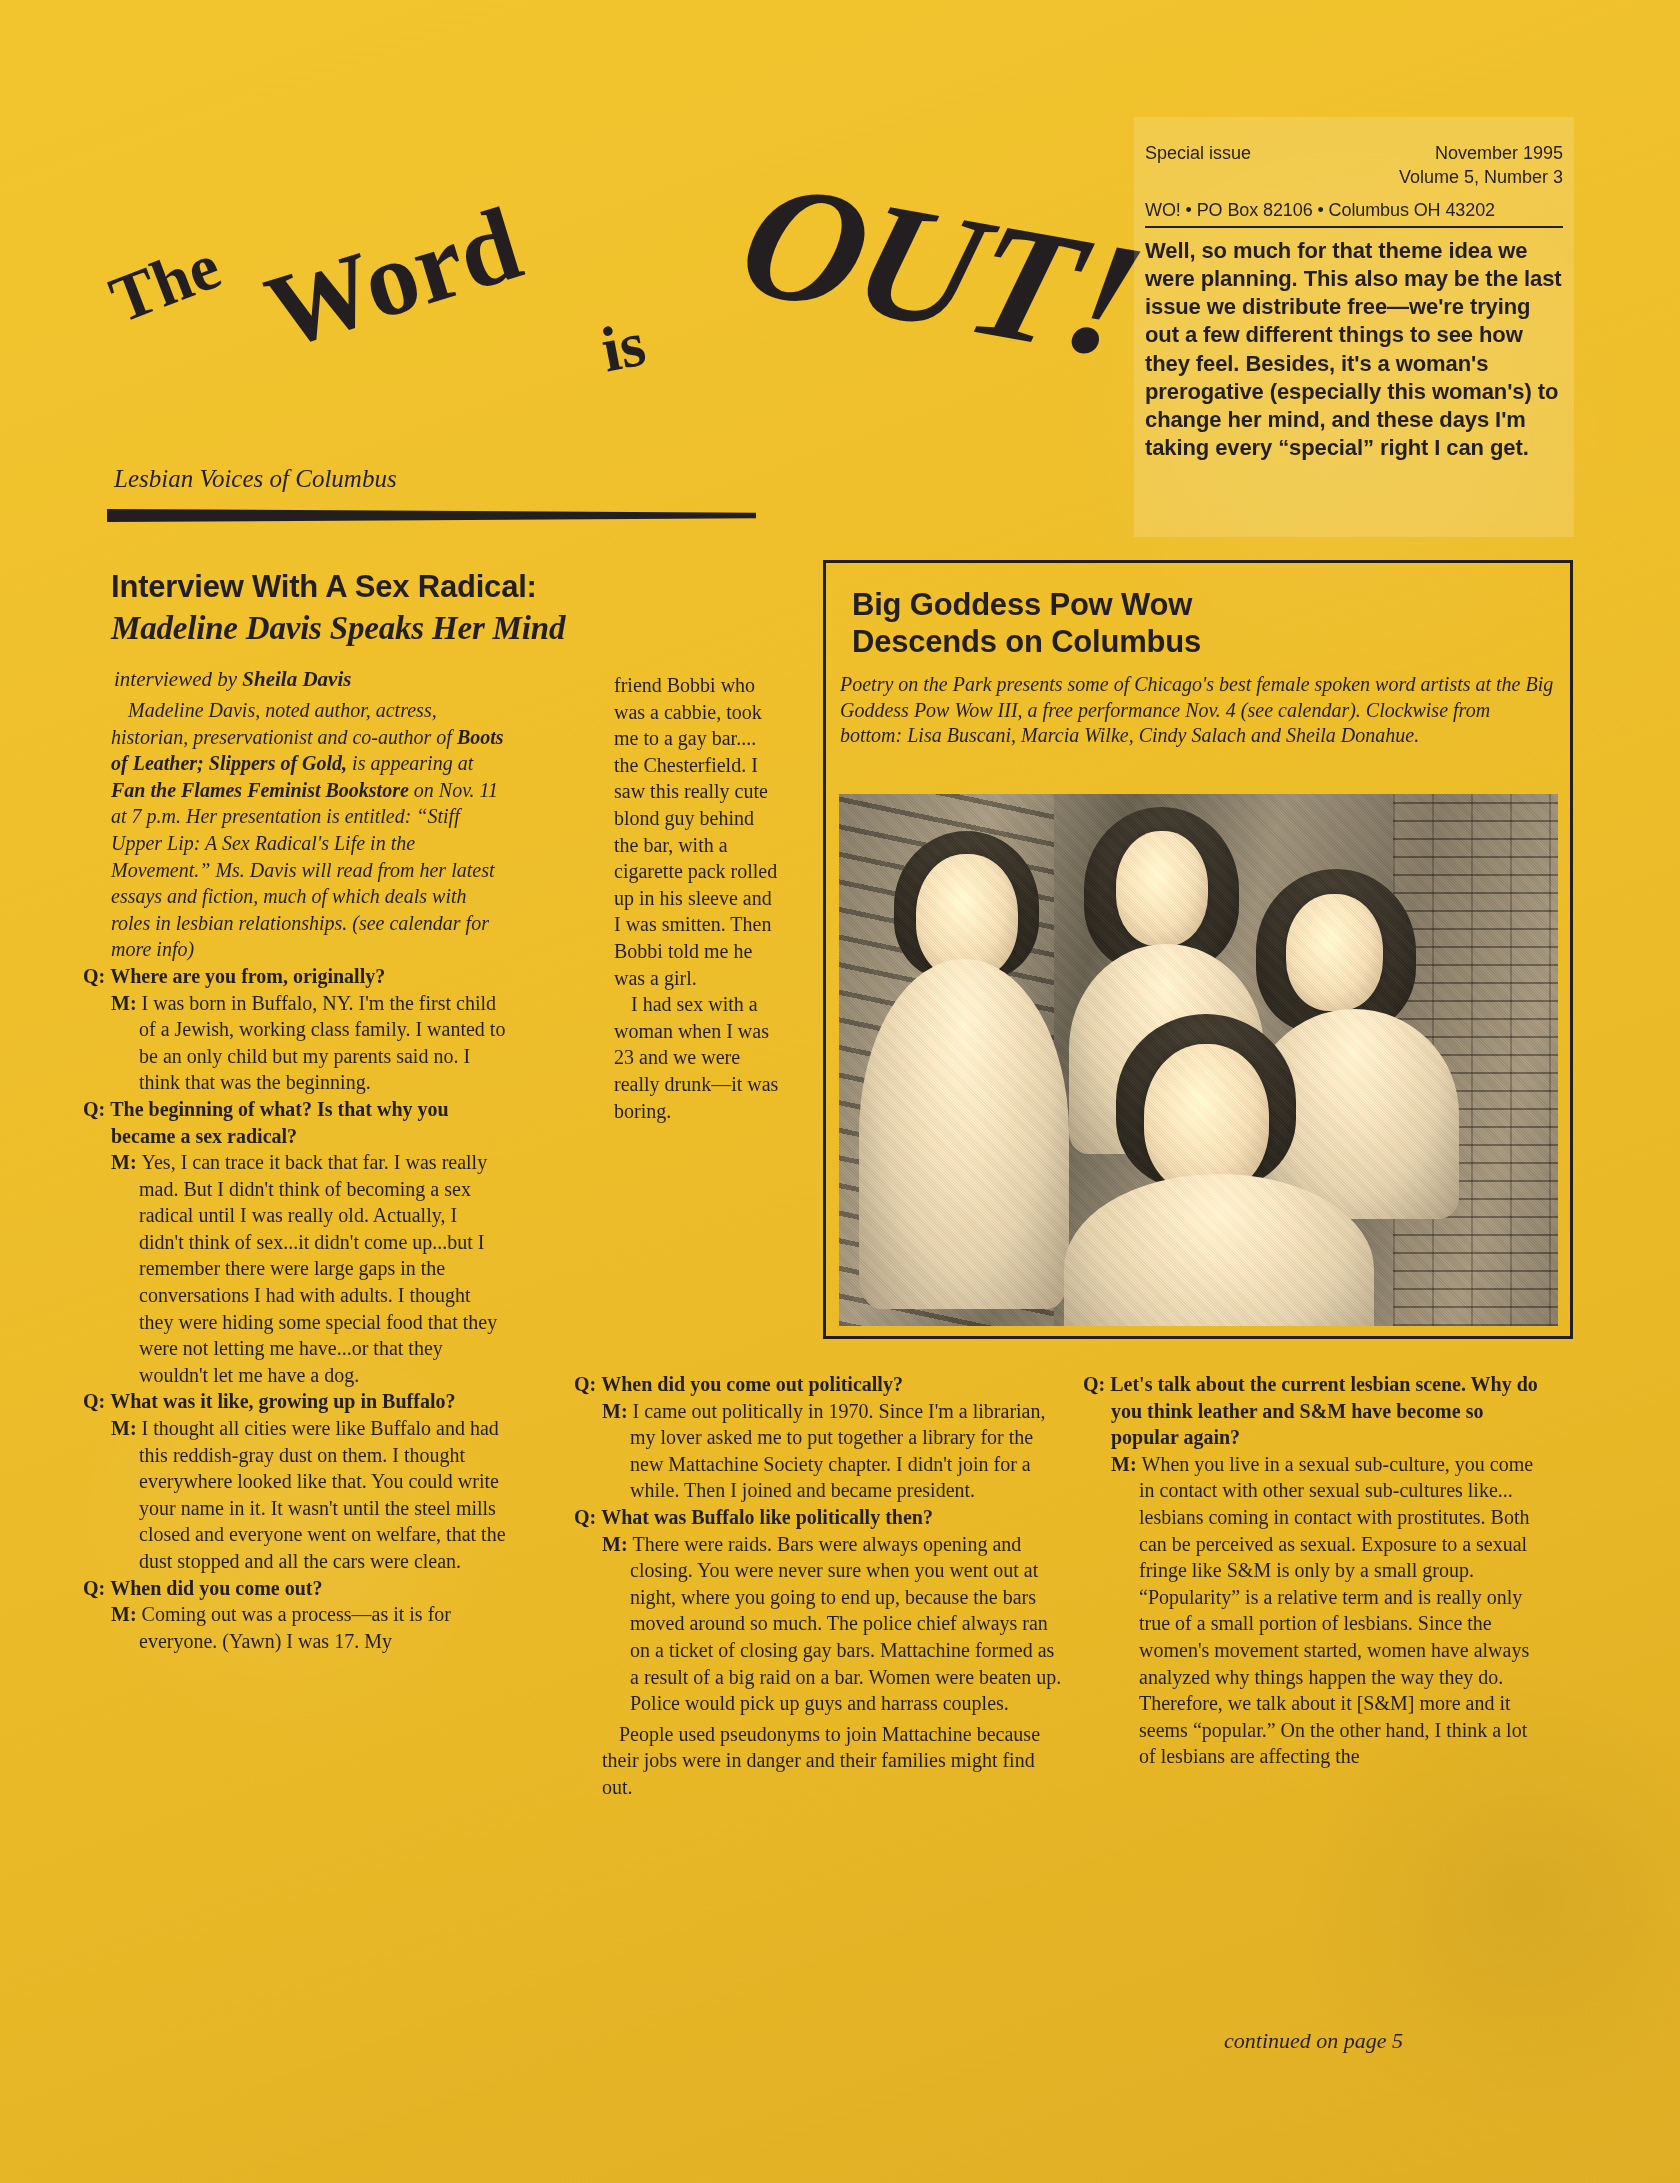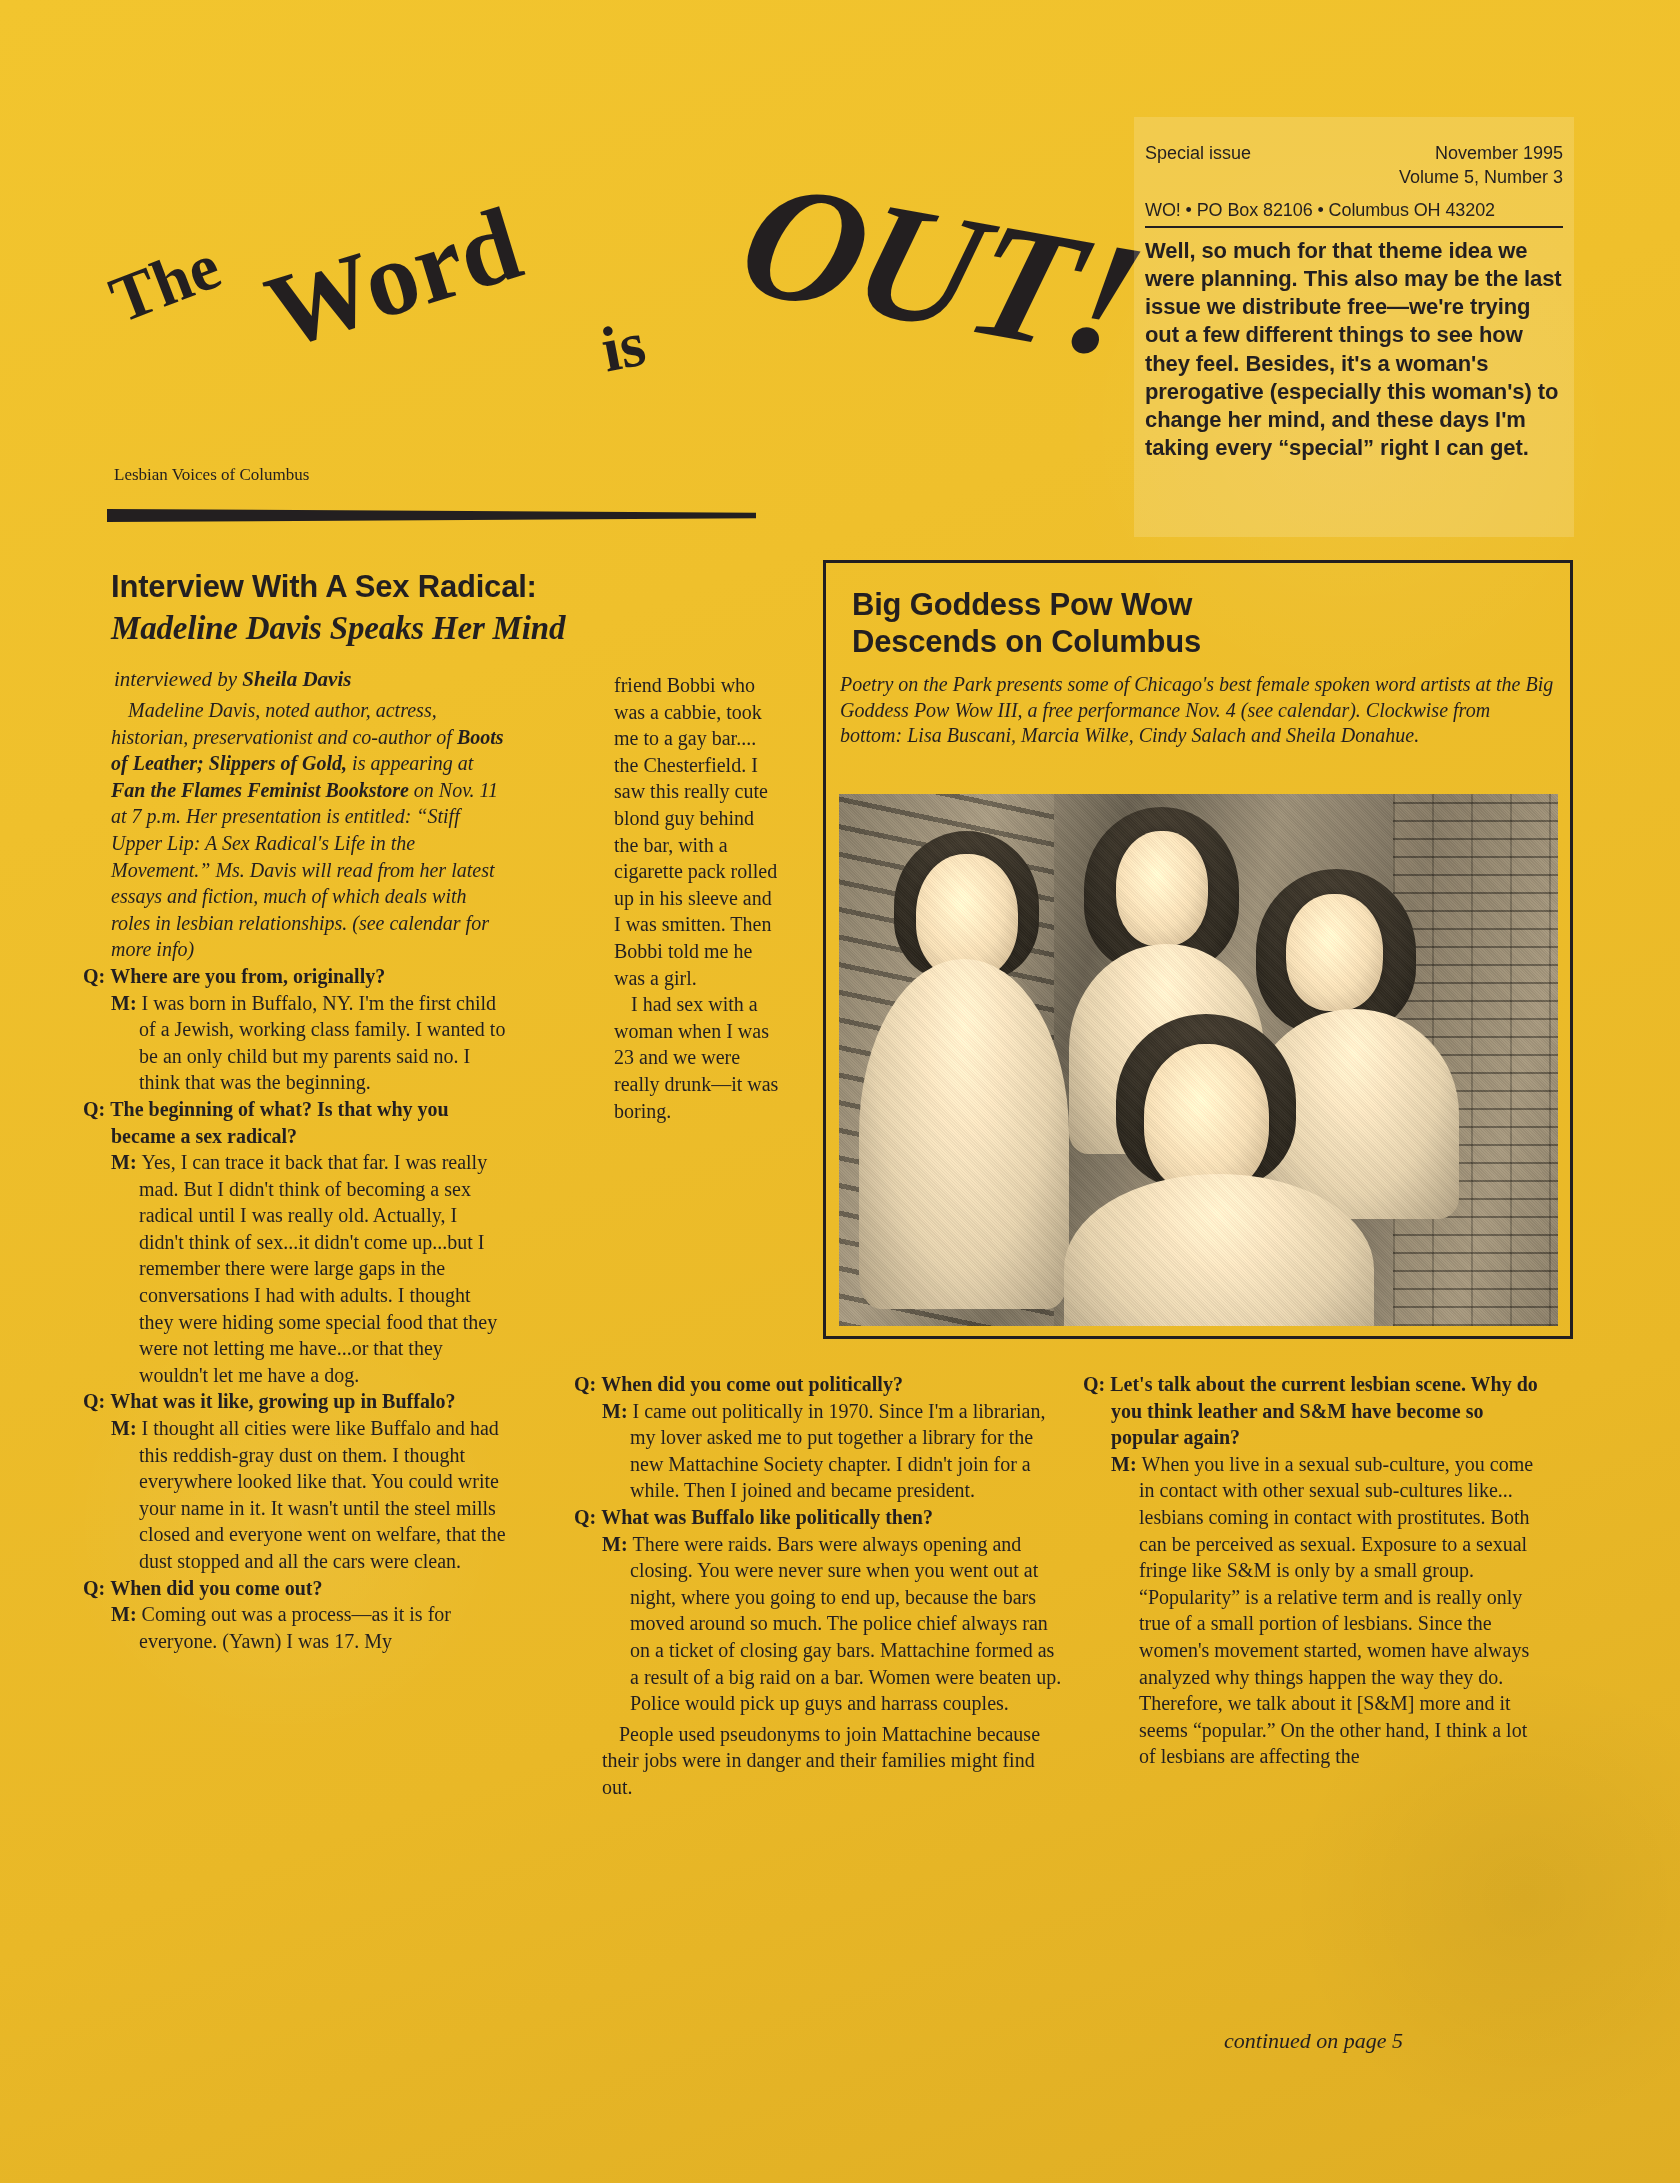--- a/index.html
+++ b/index.html
@@ -63,21 +63,22 @@
     left: 644px; top: 80px;
     font-size: 165px;
     font-style: italic;
     transform: rotate(10deg) skewX(-6deg);
     letter-spacing: -3px;
   }
   .mast-sub {
     position: absolute;
     left: 114px;
     top: 465px;
-    font-size: 17px;
+    font-size: 25px;
+    font-style: italic;
     color: #231f20;
     font-family: "Liberation Serif", serif;
   }
   .mast-rule {
     position: absolute;
     left: 107px;
     top: 509px;
     width: 649px;
     height: 13px;
     background: #231f20;

